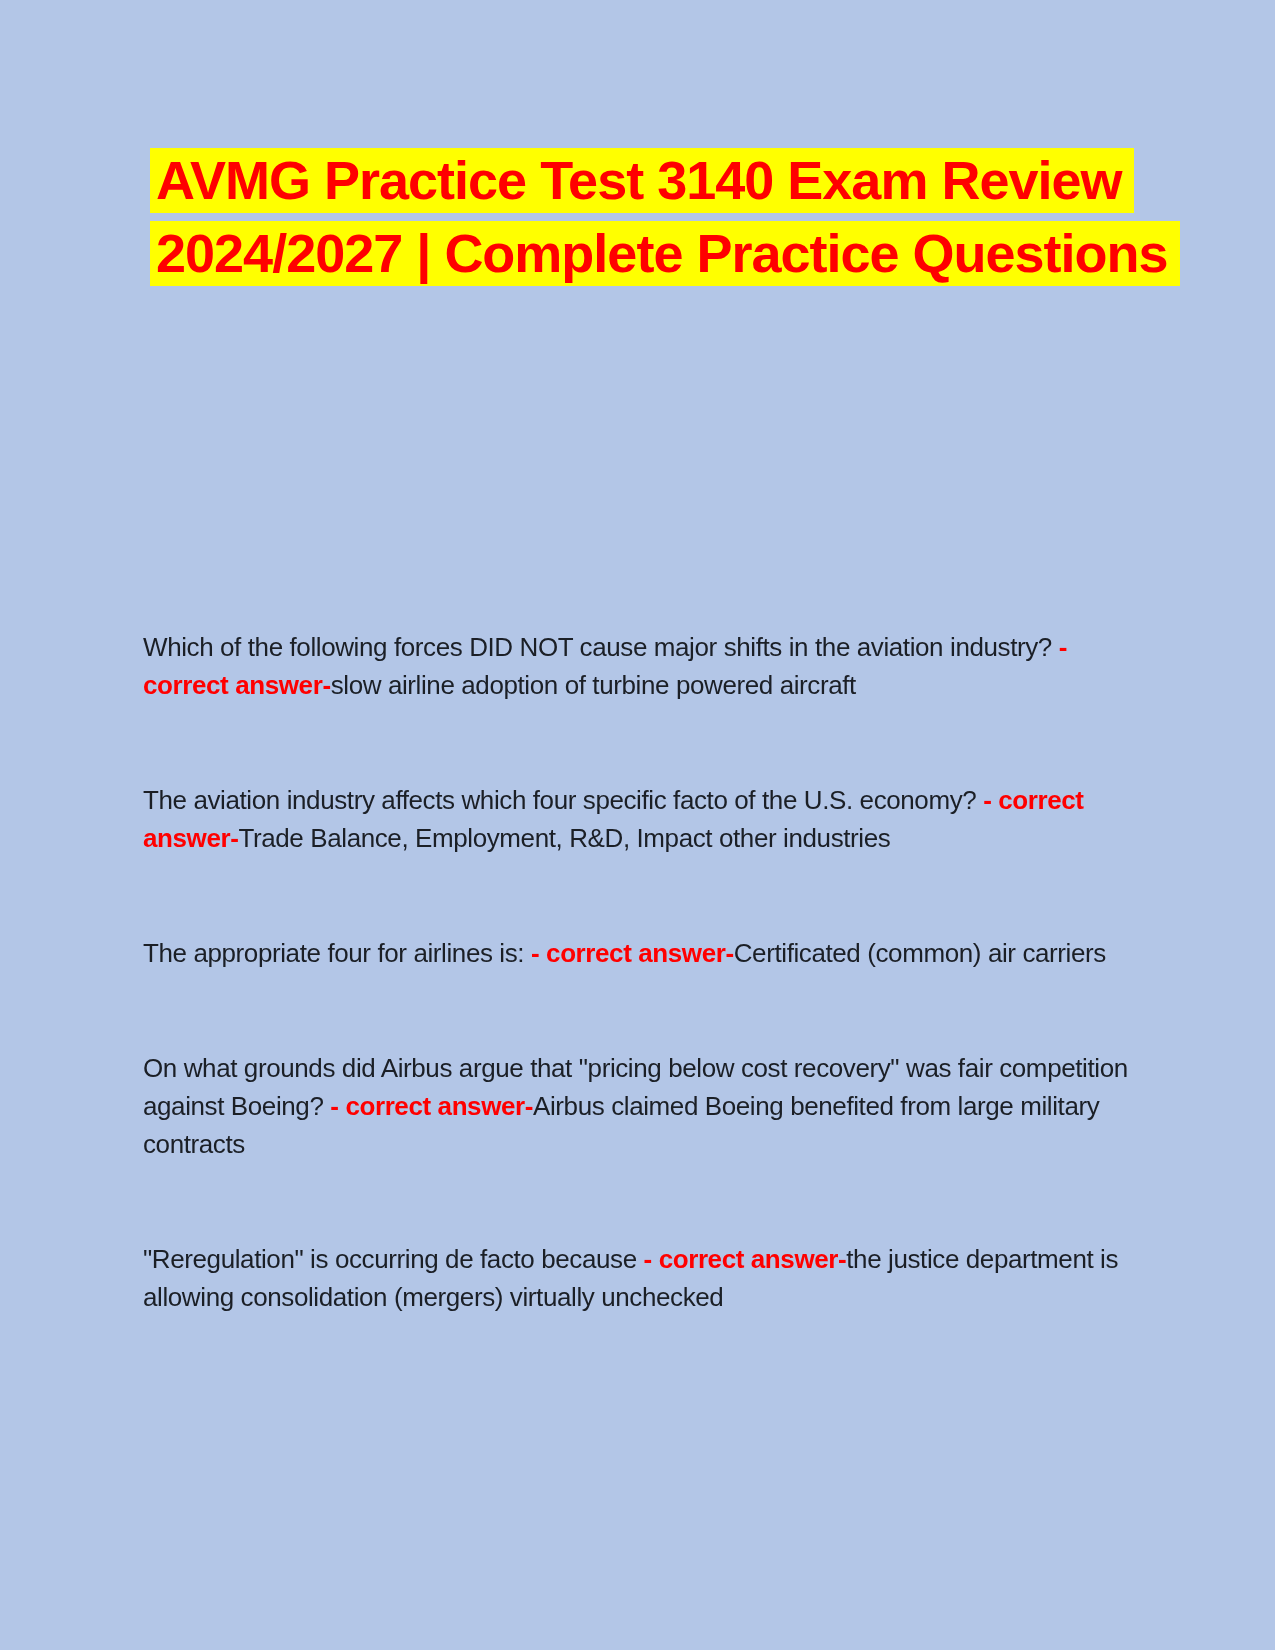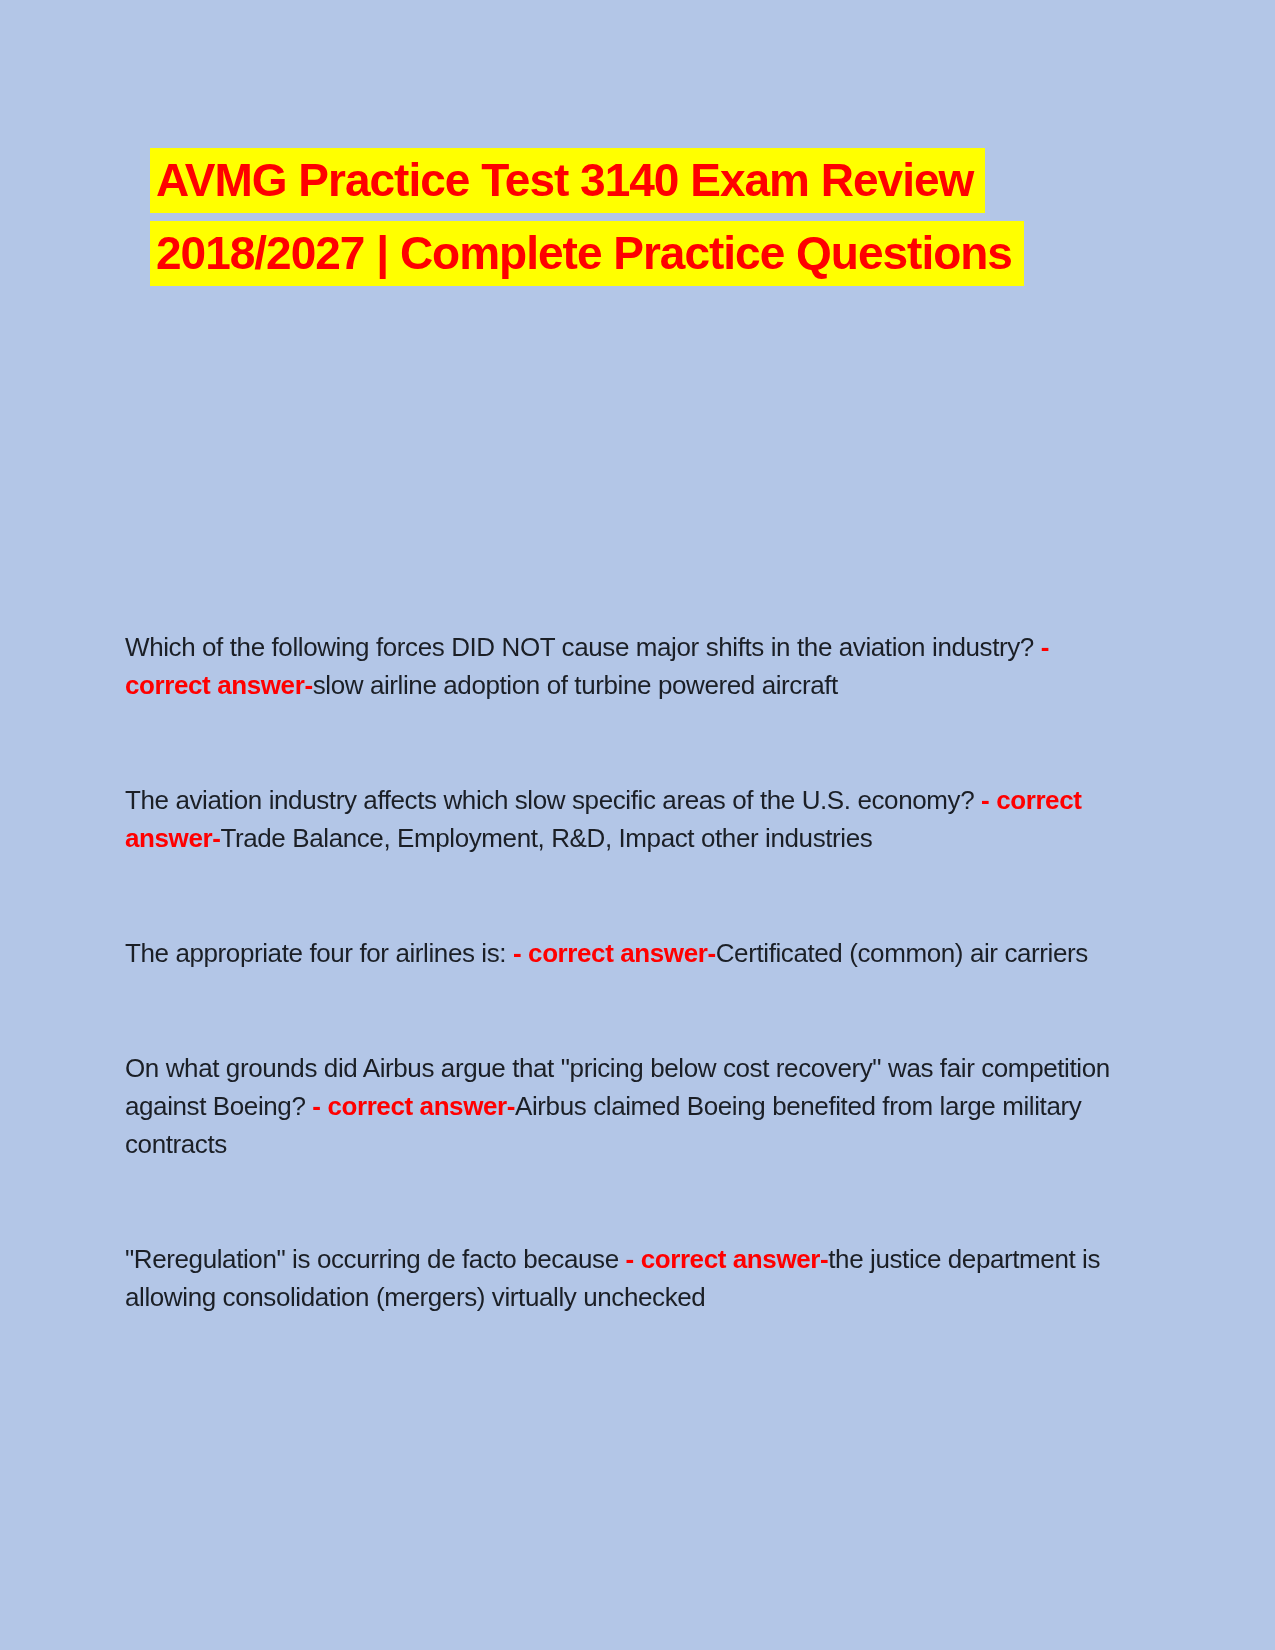--- a/index.html
+++ b/index.html
@@ -20,30 +20,30 @@
     position: absolute;
     top: 148px;
     left: 150px;
   }
   .title-line-wrap { margin: 0 0 8px 0; }
   .title-line {
     display: inline-block;
     background: #ffff00;
     color: #ff0000;
     font-weight: bold;
-    font-size: 46px;
+    font-size: 54px;
     line-height: 56px;
     letter-spacing: -1px;
     padding: 4px 12px 5px 6px;
     white-space: nowrap;
   }
   .qa-section {
     position: absolute;
     top: 628px;
-    left: 125px;
+    left: 143px;
     width: 1000px;
   }
   .qa-item {
     font-size: 26px;
     line-height: 38px;
     letter-spacing: -0.4px;
     color: #1b1f26;
     margin: 0 0 77px 0;
   }
   .qa-marker {
@@ -54,33 +54,33 @@
 </head>
 <body>
 
 <div class="page">
 
   <div class="title-block">
     <div class="title-line-wrap">
       <span class="title-line">AVMG Practice Test 3140 Exam Review</span>
     </div>
     <div class="title-line-wrap">
-      <span class="title-line">2018/2027 | Complete Practice Questions</span>
+      <span class="title-line">2024/2027 | Complete Practice Questions</span>
     </div>
   </div>
 
   <div class="qa-section">
 
     <div class="qa-item">
       <span class="qa-question">Which of the following forces DID NOT cause major shifts in the aviation industry?</span>
       <span class="qa-marker">- correct answer-</span><span class="qa-answer">slow airline adoption of turbine powered aircraft</span>
     </div>
 
     <div class="qa-item">
-      <span class="qa-question">The aviation industry affects which slow specific areas of the U.S. economy?</span>
+      <span class="qa-question">The aviation industry affects which four specific facto of the U.S. economy?</span>
       <span class="qa-marker">- correct answer-</span><span class="qa-answer">Trade Balance, Employment, R&amp;D, Impact other industries</span>
     </div>
 
     <div class="qa-item">
       <span class="qa-question">The appropriate four for airlines is:</span>
       <span class="qa-marker">- correct answer-</span><span class="qa-answer">Certificated (common) air carriers</span>
     </div>
 
     <div class="qa-item">
       <span class="qa-question">On what grounds did Airbus argue that "pricing below cost recovery" was fair competition against Boeing?</span>

